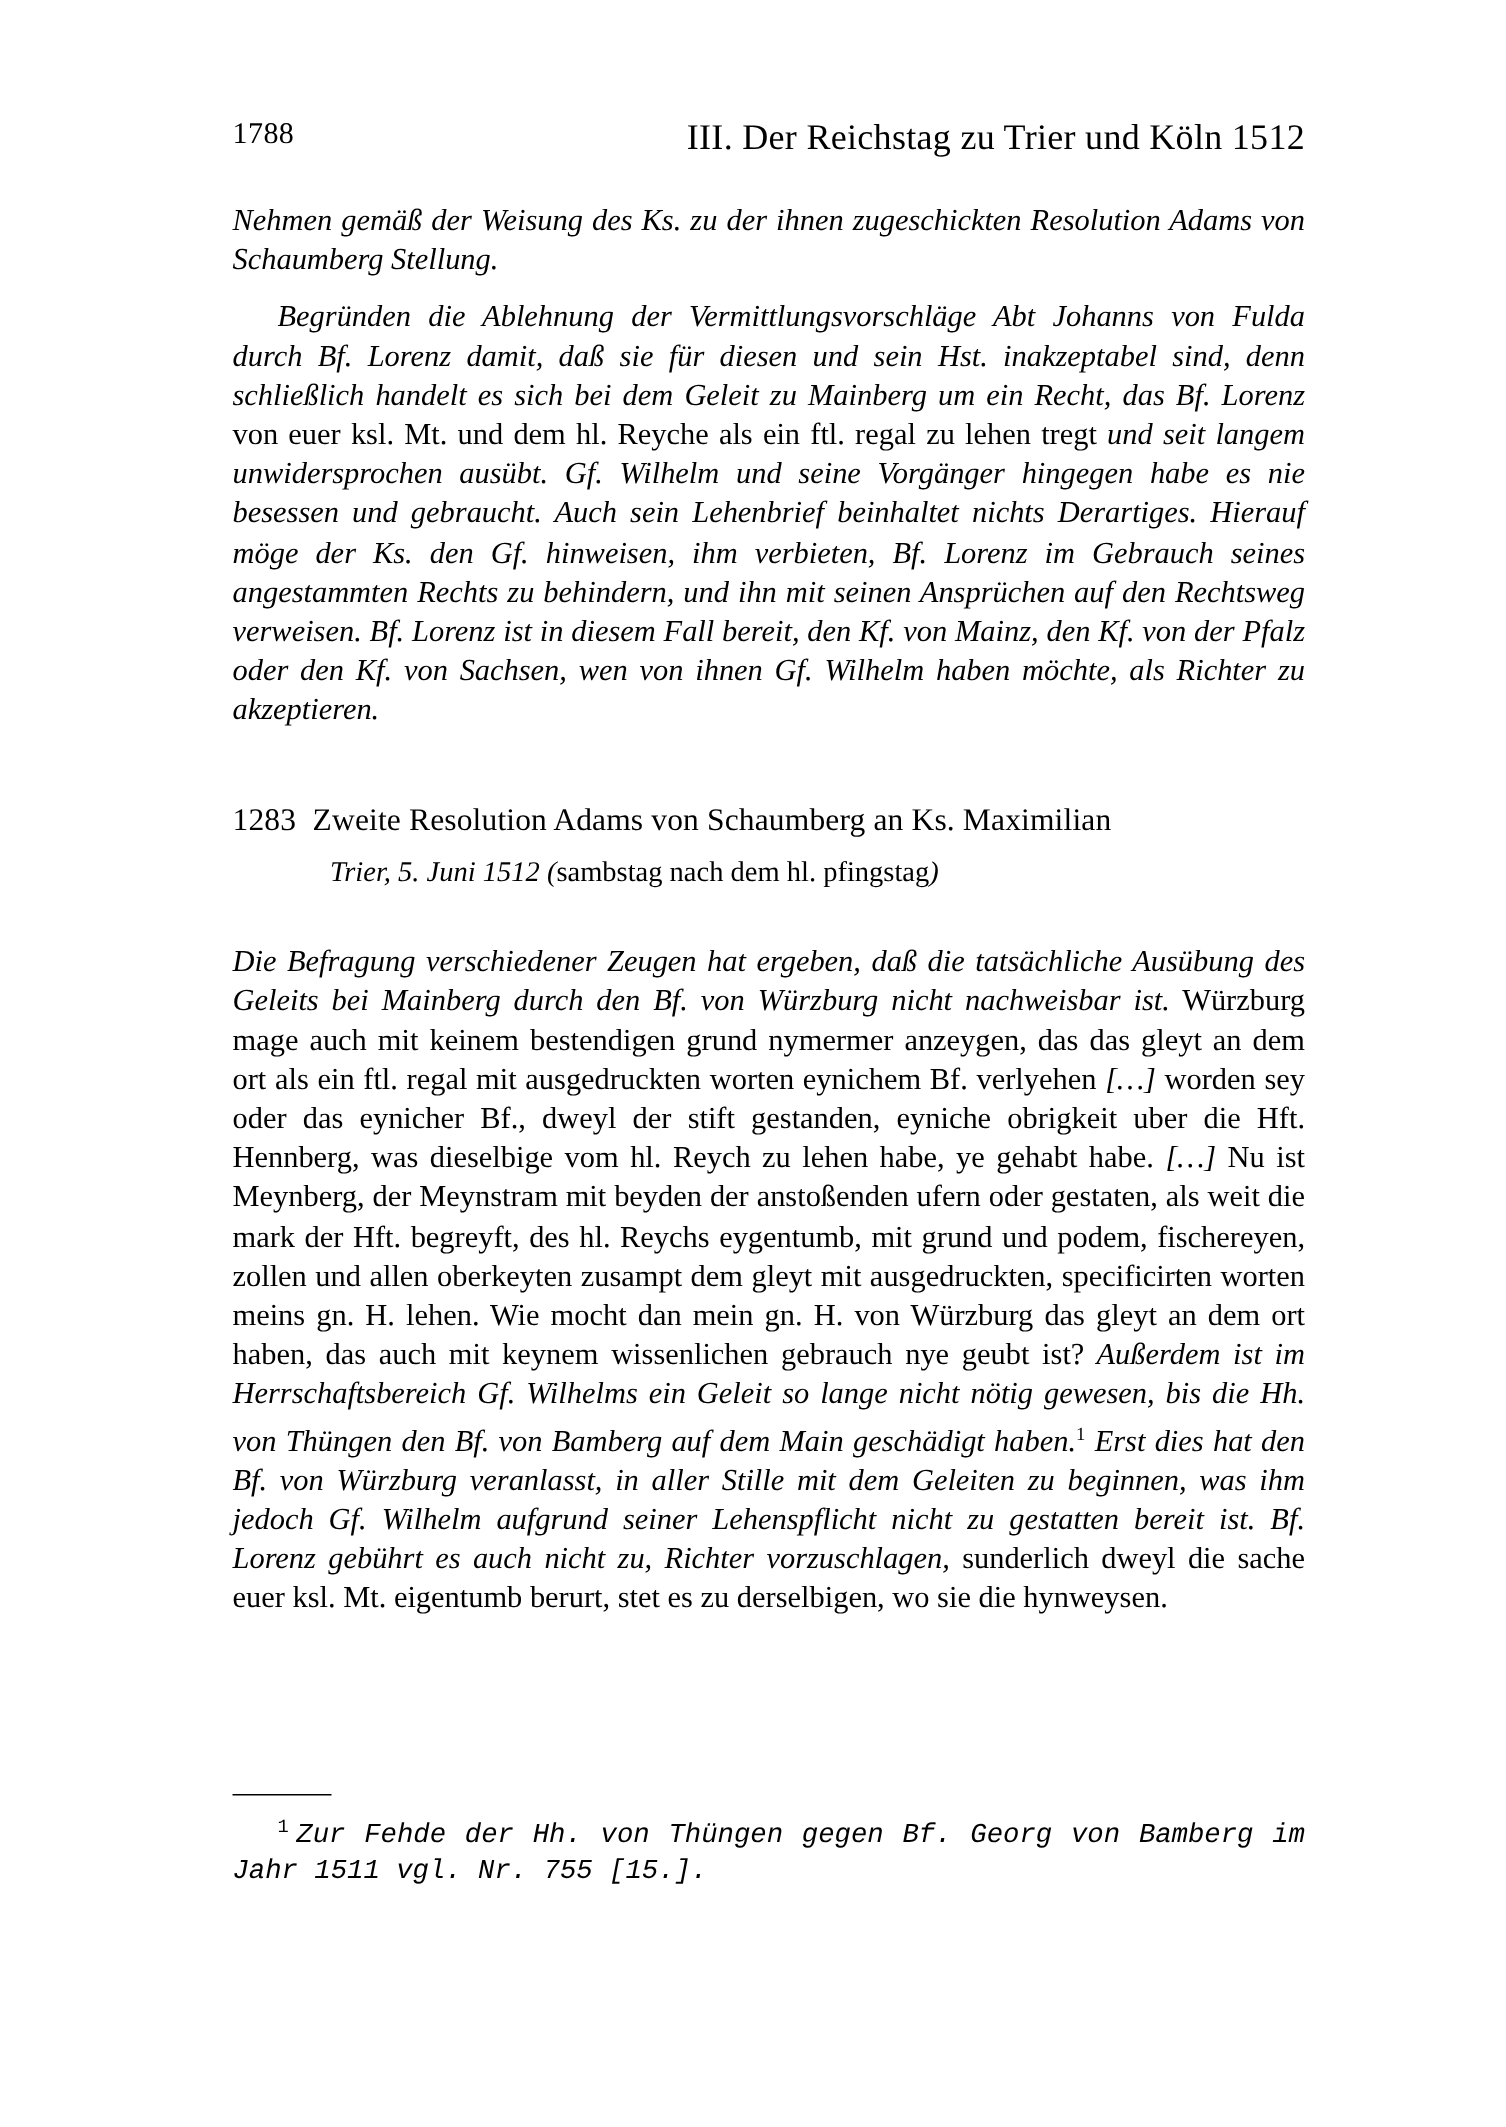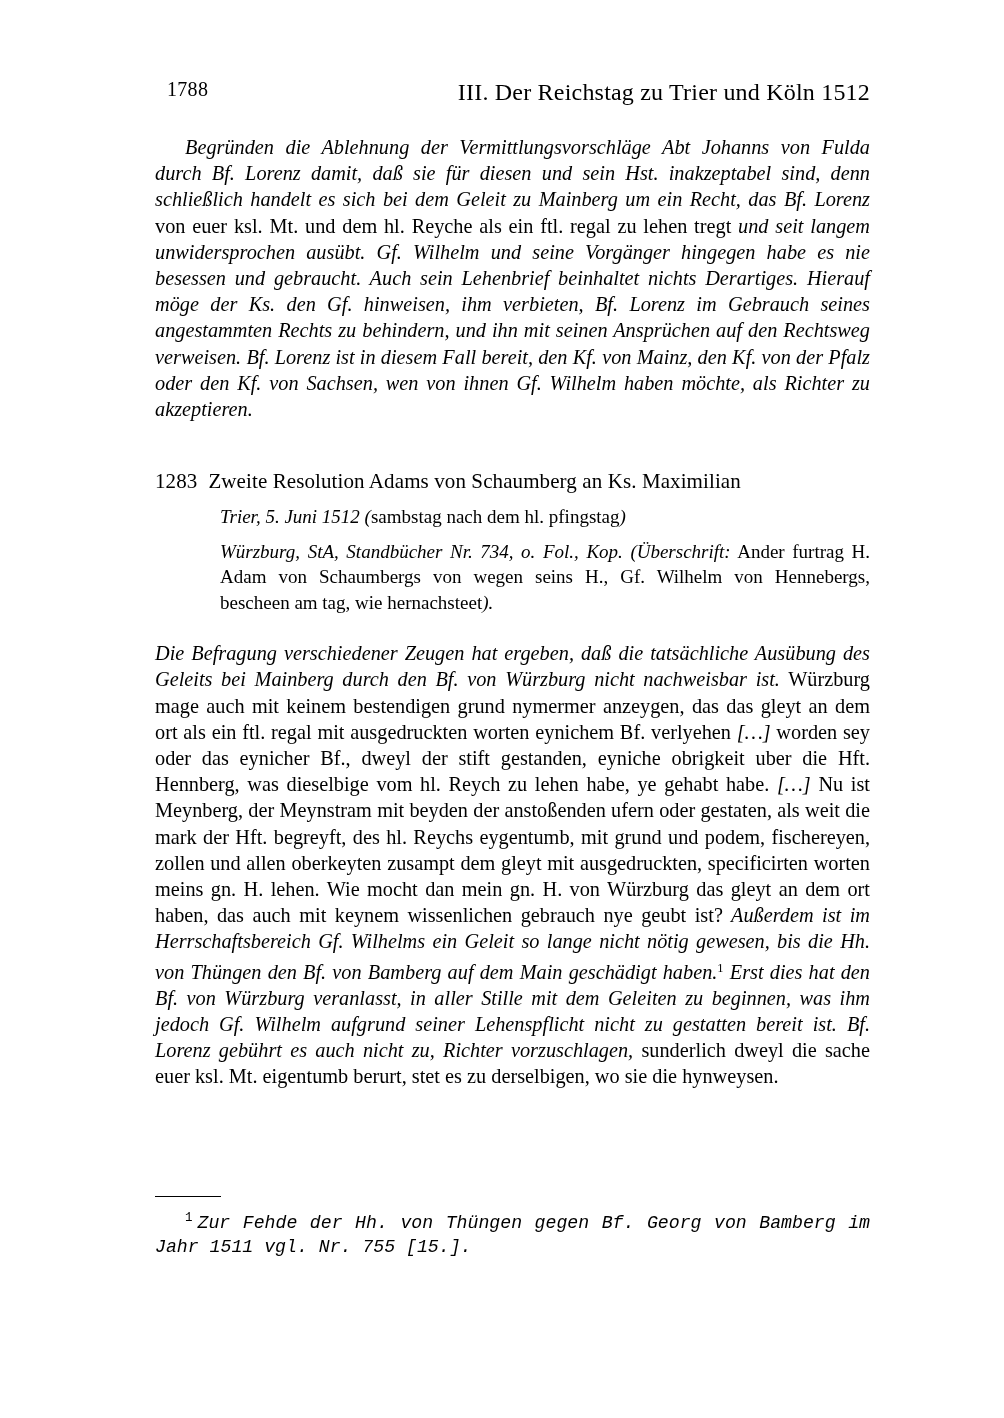--- a/index.html
+++ b/index.html
@@ -24,21 +24,21 @@
   
   .runhead {
     position: absolute;
     left: 155px;
     top: 78px;
     width: 715px;
     height: 26px;
   }
   .folio {
     position: absolute;
-    left: 12px;
+    left: 0;
     top: 0;
     font-size: 20px;
     letter-spacing: .3px;
   }
   .runhead-title {
     position: absolute;
     left: 0;
     top: 1px;
     width: 715px;
     text-align: right;
@@ -63,21 +63,21 @@
   p.ind {
     margin-left: 65px;
     width: 650px;
   }
   p.it { font-style: italic; }
   .it { font-style: italic; }
   .ro { font-style: normal; }
   .gap-med { height: 16px; }
   .gap-sm  { height: 9px; }
   .gap-lg  { height: 46px; }
-  .first-indent { text-indent: 30px; }
+  .first-indent { text-indent: 30px; margin-top: 12px; }
 
   
   .sec-head {
     font-weight: normal;
     font-size: 21px;
     line-height: 27px;
     margin: 0;
     letter-spacing: .1px;
   }
   .sec-num { margin-right: 11px; }
@@ -137,34 +137,34 @@
   <div class="runhead">
     <span class="folio">1788</span>
     <span class="runhead-title">III. Der Reichstag zu Trier und Köln 1512</span>
   </div>
 
   <div class="col">
 
 
     <div class="gap-med"></div>
 
+    <p class="it">Nehmen gemäß der Weisung des Ks. zu der ihnen zugeschickten Resolution Adams von Schaumberg Stellung.</p>
 
     <p class="it first-indent"><span>Begründen die Ablehnung der Vermittlungsvorschläge Abt Johanns von Fulda durch Bf. Lorenz damit, daß sie für diesen und sein Hst. inakzeptabel sind, denn schließlich handelt es sich bei dem Geleit zu Mainberg um ein Recht, das Bf. Lorenz</span><span class="ro"> von euer ksl. Mt. und dem hl. Reyche als ein ftl. regal zu lehen tregt</span><span> und seit langem unwidersprochen ausübt. Gf. Wilhelm und seine Vorgänger hingegen habe es nie besessen und gebraucht. Auch sein Lehenbrief beinhaltet nichts Derartiges. Hierauf möge der Ks. den Gf. hinweisen, ihm verbieten, Bf. Lorenz im Gebrauch seines angestammten Rechts zu behindern, und ihn mit seinen Ansprüchen auf den Rechtsweg verweisen. Bf. Lorenz ist in diesem Fall bereit, den Kf. von Mainz, den Kf. von der Pfalz oder den Kf. von Sachsen, wen von ihnen Gf. Wilhelm haben möchte, als Richter zu akzeptieren.</span></p>
 
     <div class="gap-lg"></div>
 
     <p class="sec-head"><span class="sec-num">1283</span><span>Zweite Resolution Adams von Schaumberg an Ks. Maximilian</span></p>
 
     <div class="gap-sm"></div>
 
     <p class="meta"><span class="it">Trier, 5. Juni 1512 (</span><span class="ro">sambstag nach dem hl. pfingstag</span><span class="it">)</span></p>
 
     <div class="gap-sm"></div>
 
-    <p class="meta"><span class="it">Würzburg, StA, Standbücher Nr. 734, o. Fol., Kop. (Überschrift:</span><span class="ro"> Ander furtrag H. Adam von Schaumbergs von wegen seins H., Gf. Wilhelm von Hennebergs, bescheen am tag, wie hernachsteet</span><span class="it">).</span></p>
 
     <div class="gap-med"></div>
     <div class="gap-sm"></div>
 
     <p><span class="it">Die Befragung verschiedener Zeugen hat ergeben, daß die tatsächliche Ausübung des Geleits bei Mainberg durch den Bf. von Würzburg nicht nachweisbar ist.</span><span class="ro"> Würzburg mage auch mit keinem bestendigen grund nymermer anzeygen, das das gleyt an dem ort als ein ftl. regal mit ausgedruckten worten eynichem Bf. verlyehen</span><span class="it"> […]</span><span class="ro"> worden sey oder das eynicher Bf., dweyl der stift gestanden, eyniche obrigkeit uber die Hft. Hennberg, was dieselbige vom hl. Reych zu lehen habe, ye gehabt habe.</span><span class="it"> […]</span><span class="ro"> Nu ist Meynberg, der Meynstram mit beyden der anstoßenden ufern oder gestaten, als weit die mark der Hft. begreyft, des hl. Reychs eygentumb, mit grund und podem, fischereyen, zollen und allen oberkeyten zusampt dem gleyt mit ausgedruckten, specificirten worten meins gn. H. lehen. Wie mocht dan mein gn. H. von Würzburg das gleyt an dem ort haben, das auch mit keynem wissenlichen gebrauch nye geubt ist?</span><span class="it"> Außerdem ist im Herrschaftsbereich Gf. Wilhelms ein Geleit so lange nicht nötig gewesen, bis die Hh. von Thüngen den Bf. von Bamberg auf dem Main geschädigt haben.</span><sup class="fnref">1</sup><span class="it"> Erst dies hat den Bf. von Würzburg veranlasst, in aller Stille mit dem Geleiten zu beginnen, was ihm jedoch Gf. Wilhelm aufgrund seiner Lehenspflicht nicht zu gestatten bereit ist. Bf. Lorenz gebührt es auch nicht zu, Richter vorzuschlagen,</span><span class="ro"> sunderlich dweyl die sache euer ksl. Mt. eigentumb berurt, stet es zu derselbigen, wo sie die hynweysen.</span></p>
 
   </div>
 
   <div class="fn-wrap">
     <div class="fn-rule"></div>

